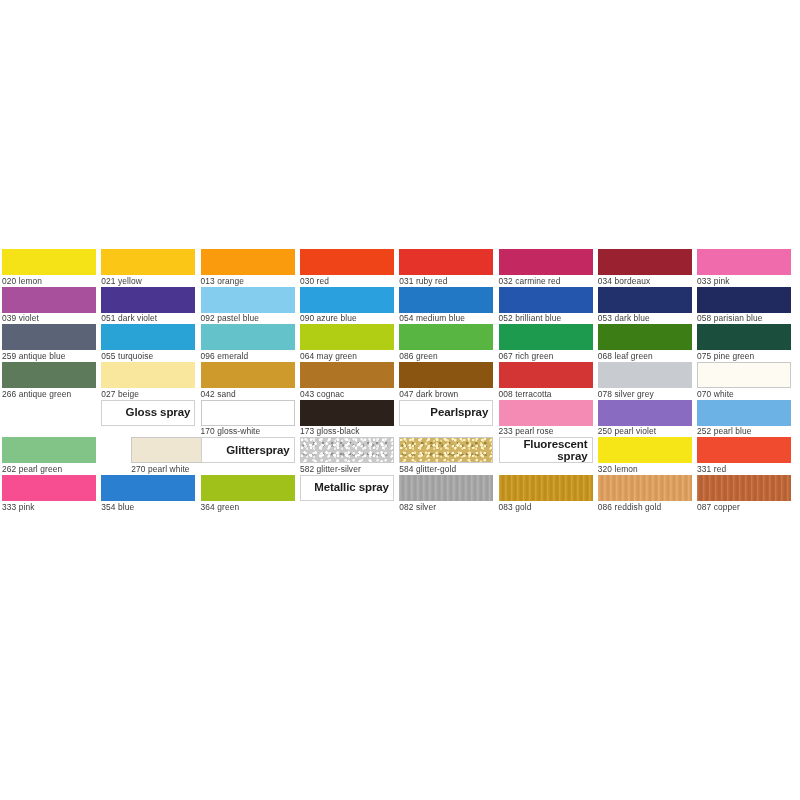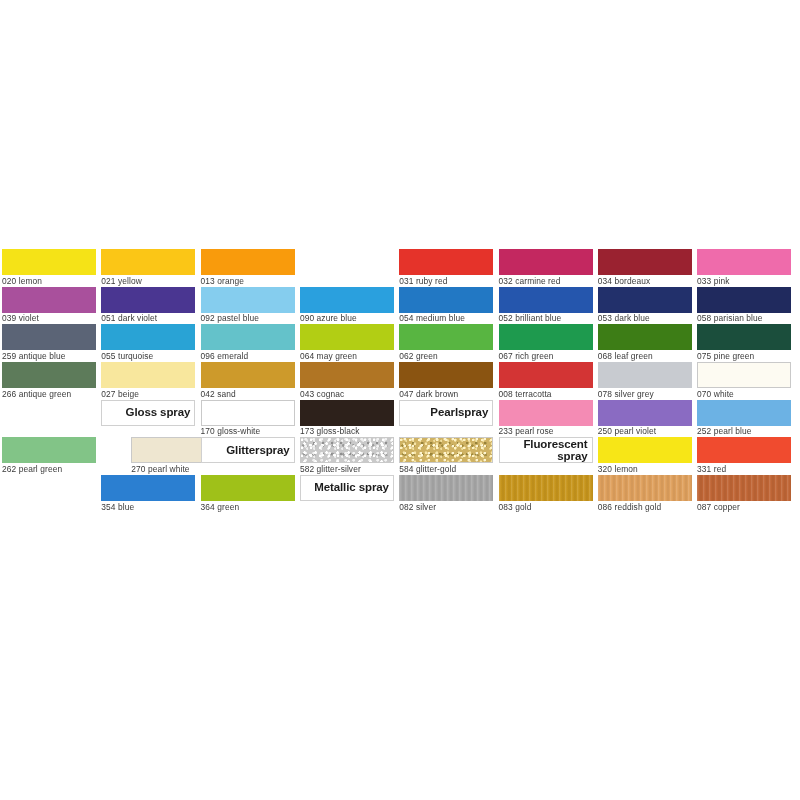--- a/index.html
+++ b/index.html
@@ -140,20 +140,24 @@
           <div class="caption">020 lemon</div>
         </div>
         <div class="cell" style="left: 99.3px;">
           <div class="swatch" title="021 yellow" style="background-color: rgb(251, 198, 22);"></div>
           <div class="caption">021 yellow</div>
         </div>
         <div class="cell" style="left: 198.6px;">
           <div class="swatch" title="013 orange" style="background-color: rgb(249, 155, 12);"></div>
           <div class="caption">013 orange</div>
         </div>
+        <div class="cell" style="left: 297.9px;">
+          <div class="swatch" title="030 red" style="background-color: rgb(239, 68, 24);"></div>
+          <div class="caption">030 red</div>
+        </div>
         <div class="cell" style="left: 397.2px;">
           <div class="swatch" title="031 ruby red" style="background-color: rgb(229, 51, 42);"></div>
           <div class="caption">031 ruby red</div>
         </div>
         <div class="cell" style="left: 496.5px;">
           <div class="swatch" title="032 carmine red" style="background-color: rgb(195, 40, 96);"></div>
           <div class="caption">032 carmine red</div>
         </div>
         <div class="cell" style="left: 595.8px;">
           <div class="swatch" title="034 bordeaux" style="background-color: rgb(154, 34, 48);"></div>
@@ -210,21 +214,21 @@
         <div class="cell" style="left: 198.6px;">
           <div class="swatch" title="096 emerald" style="background-color: rgb(100, 194, 202);"></div>
           <div class="caption">096 emerald</div>
         </div>
         <div class="cell" style="left: 297.9px; border-radius: 9px;">
           <div class="swatch" title="064 may green" style="background-color: rgb(178, 206, 20);"></div>
           <div class="caption">064 may green</div>
         </div>
         <div class="cell" style="left: 397.2px;">
           <div class="swatch" title="062 green" style="background-color: rgb(88, 181, 65);"></div>
-          <div class="caption">062 green</div>
+          <div class="caption">086 green</div>
         </div>
         <div class="cell" style="left: 496.5px;">
           <div class="swatch" title="067 rich green" style="background-color: rgb(30, 154, 78);"></div>
           <div class="caption">067 rich green</div>
         </div>
         <div class="cell" style="left: 595.8px;">
           <div class="swatch" title="068 leaf green" style="background-color: rgb(61, 125, 22);"></div>
           <div class="caption">068 leaf green</div>
         </div>
         <div class="cell" style="left: 695.1px;">
@@ -331,20 +335,24 @@
         <div class="cell" style="left: 595.8px;">
           <div class="swatch" title="320 lemon" style="background-color: rgb(247, 230, 23);"></div>
           <div class="caption">320 lemon</div>
         </div>
         <div class="cell" style="left: 695.1px;">
           <div class="swatch" title="331 red" style="background-color: rgb(240, 75, 47);"></div>
           <div class="caption">331 red</div>
         </div>
       </div>
       <div class="row">
+        <div class="cell" style="left: 0px;">
+          <div class="swatch" title="333 pink" style="background-color: rgb(247, 77, 145);"></div>
+          <div class="caption">333 pink</div>
+        </div>
         <div class="cell" style="left: 99.3px;">
           <div class="swatch" title="354 blue" style="background-color: rgb(43, 127, 209);"></div>
           <div class="caption">354 blue</div>
         </div>
         <div class="cell" style="left: 198.6px;">
           <div class="swatch" title="364 green" style="background-color: rgb(159, 193, 25);"></div>
           <div class="caption">364 green</div>
         </div>
         <div class="cell" style="left: 297.9px;">
           <div class="catbox">

